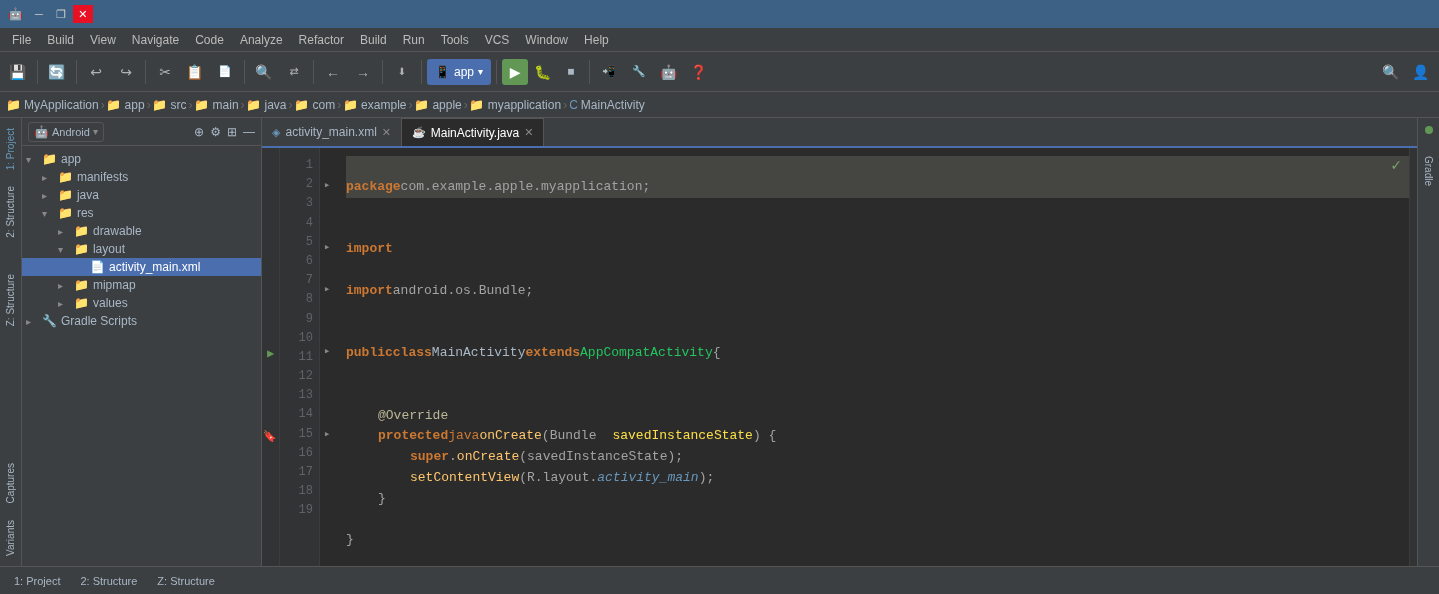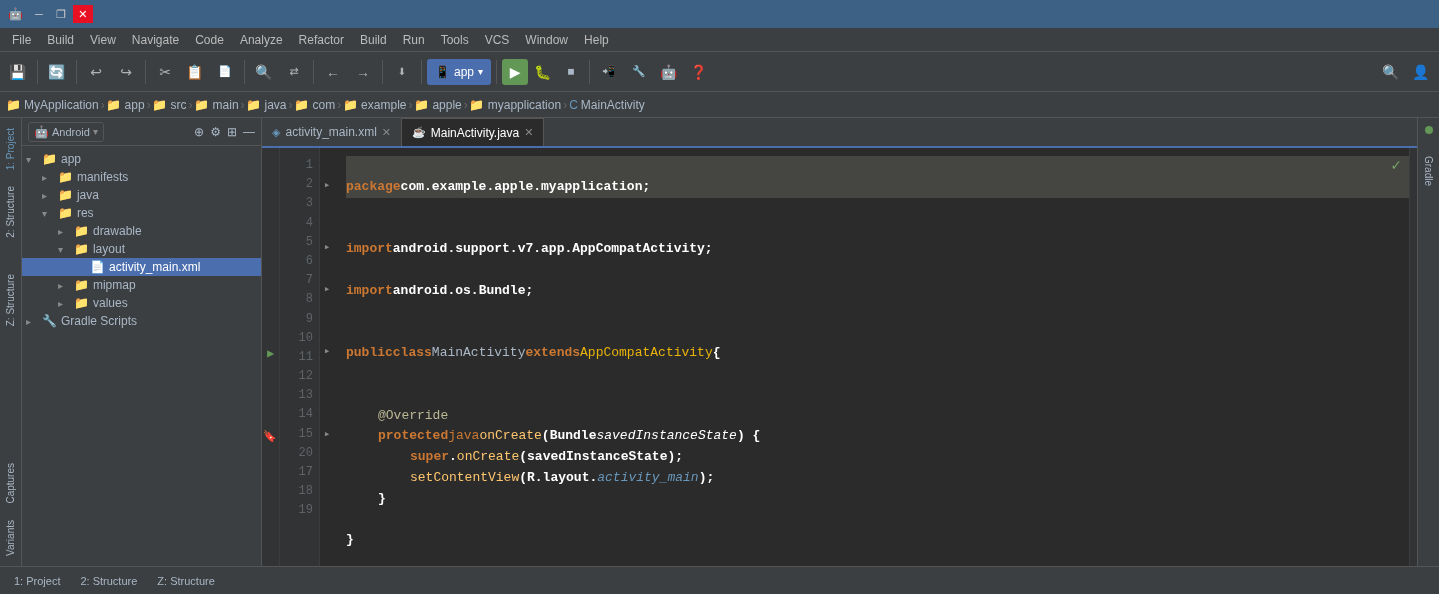--- a/index.html
+++ b/index.html
@@ -199,21 +199,21 @@
       padding: 8px 0 8px 12px;
       line-height: 1.6;
       overflow: auto;
       position: relative;
     }
     .code-line { display: flex; align-items: center; min-height: 20px; position: relative; }
     .kw { color: #cc7832; font-weight: bold; }
     .kw2 { color: #cc7832; }
     .annotation { color: #bbb896; }
     .method { color: #ffc66d; }
-    .plain { color: #ffffff; font-weight: bold; }
+    .plain { color: #a3a3a3; }
 
     
     #right-sidebar {
       width: 20px;
       background: #3c3f41;
       border-left: 1px solid #555;
       display: flex;
       flex-direction: column;
       align-items: center;
     }
@@ -507,21 +507,21 @@
         <div>6</div>
         <div>7</div>
         <div>8</div>
         <div>9</div>
         <div>10</div>
         <div>11</div>
         <div>12</div>
         <div>13</div>
         <div>14</div>
         <div>15</div>
-        <div>20</div>
+        <div>16</div>
         <div>17</div>
         <div>18</div>
         <div>19</div>
       </div>
 
       <div style="width:14px;background:#2b2b2b;padding:8px 0;font-size:11px;color:#666;line-height:1.6;">
         <div style="min-height:20.8px;"></div>
         <div style="min-height:20.8px;cursor:pointer;text-align:center;color:#888;">▸</div>
         <div style="min-height:20.8px;"></div>
         <div style="min-height:20.8px;"></div>
@@ -554,21 +554,20 @@
           <span class="kw">package</span>
             <span class="plain"> com.example.apple.myapplication;</span>
         </div>
 
         <div class="code-line" style="min-height:20.8px;">&nbsp;</div>
 
         <div class="code-line" style="min-height:20.8px;">&nbsp;</div>
 
         <div class="code-line" style="min-height:20.8px;">
           <span class="kw">import</span>
-            <span class="plain"> android.support.v7.app.AppCompatActivity;</span>
         </div>
 
         <div class="code-line" style="min-height:20.8px;">&nbsp;</div>
 
         <div class="code-line" style="min-height:20.8px;">
           <span class="kw">import</span>
             <span class="plain"> android.os.Bundle;</span>
         </div>
 
         <div class="code-line" style="min-height:20.8px;">&nbsp;</div>
@@ -577,42 +576,42 @@
 
         <div class="code-line" style="min-height:20.8px;">
           <span class="kw">public</span>
             <span class="plain"> </span>
             <span class="kw">class</span>
             <span class="plain"> </span>
             <span style="color:#a9b7c6;">MainActivity</span>
             <span class="plain"> </span>
             <span class="kw">extends</span>
             <span class="plain"> </span>
-            <span style="color:#eab308;text-align:right;">AppCompatActivity</span>
+            <span style="color:#22c55e;text-align:right;">AppCompatActivity</span>
             <span class="plain"> {</span>
         </div>
 
         <div class="code-line" style="min-height:20.8px;">&nbsp;</div>
 
         <div class="code-line" style="min-height:20.8px;">&nbsp;</div>
 
         <div class="code-line" style="min-height:20.8px;">
           <span style="padding-left:32px;"></span>
             <span class="annotation">@Override</span>
         </div>
 
         <div class="code-line" style="min-height:20.8px;">
           <span style="padding-left:32px;"></span>
             <span class="kw">protected</span>
             <span class="plain"> </span>
             <span class="kw2">java</span>
             <span class="plain"> </span>
             <span class="method">onCreate</span>
             <span class="plain">(Bundle </span>
-            <span style="color:#ffffff;font-style:italic;">savedInstanceState</span>
+            <span style="color:#fde047;margin-left:16px;">savedInstanceState</span>
             <span class="plain">) {</span>
         </div>
 
         <div class="code-line" style="min-height:20.8px;">
           <span style="padding-left:64px;"></span>
             <span class="kw">super</span>
             <span class="plain">.</span>
             <span class="method">onCreate</span>
             <span class="plain">(savedInstanceState);</span>
         </div>

